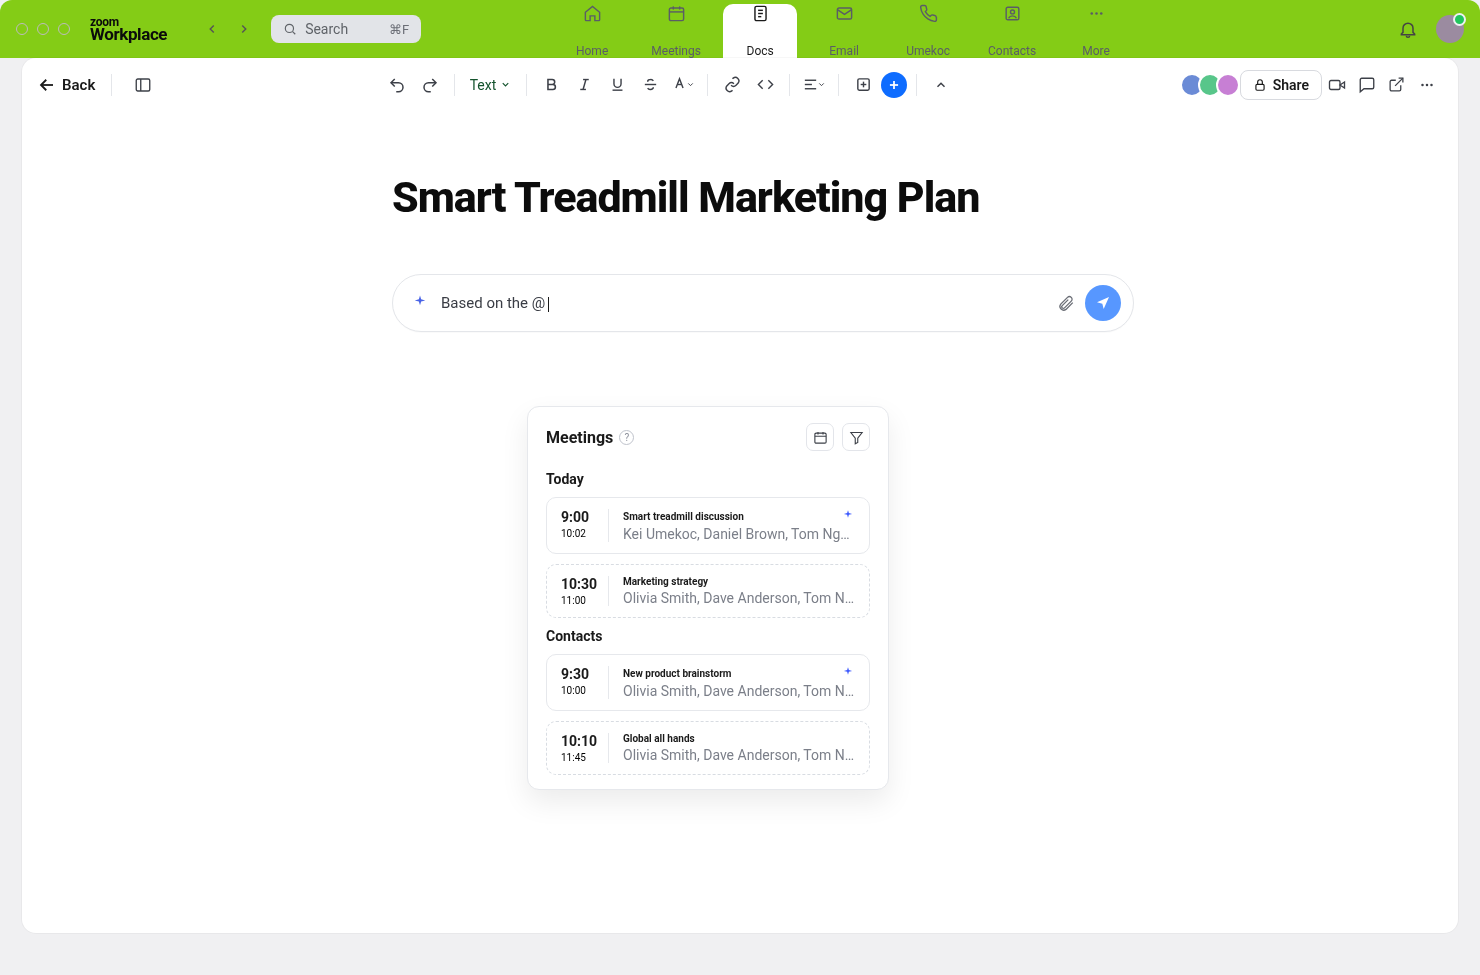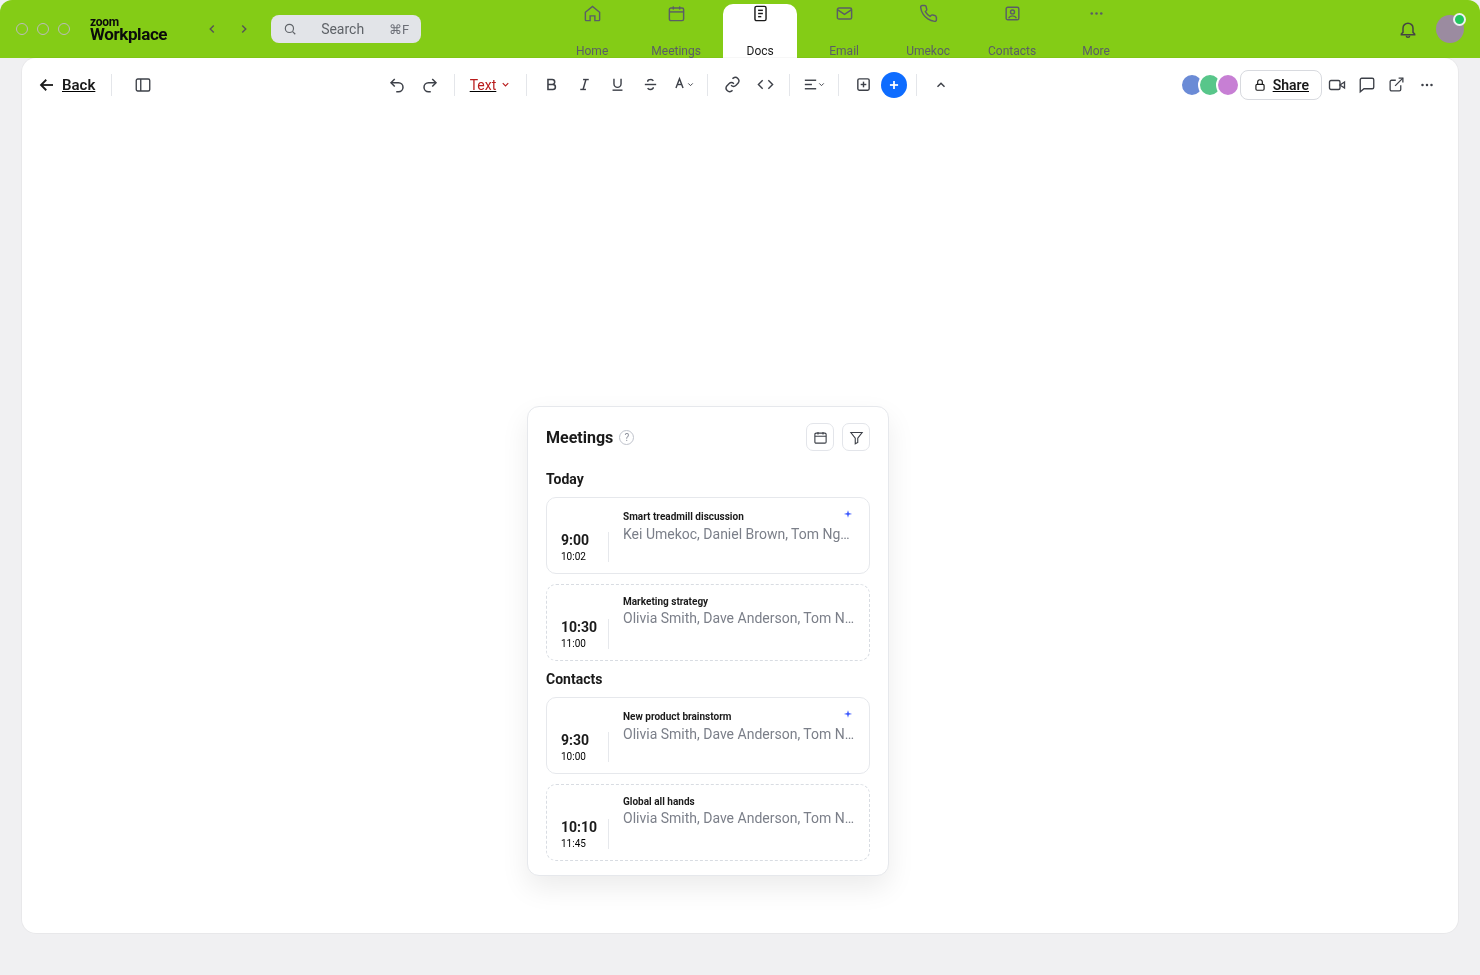--- a/index.html
+++ b/index.html
@@ -9,39 +9,39 @@
 
 
 .top-bar { height: 58px; background: #84cc16; display: flex; align-items: center; padding: 0 16px; gap: 14px; border-radius: 12px 12px 0 0; }
 .traffic-lights { display: flex; gap: 9px; }
 .tl { width: 12px; height: 12px; border-radius: 50%; border: 1.2px solid #bcbcbc; }
 .brand { display: flex; flex-direction: column; line-height: 1; margin-left: 6px; color: #0b0b0b; }
 .brand .z { font-size: 12px; font-weight: 700; letter-spacing: -0.3px; }
 .brand .w { font-size: 17px; font-weight: 700; letter-spacing: -0.4px; margin-top: -2px; }
 .nav-arrows { display: flex; gap: 6px; margin-left: 18px; }
 .nav-arrow { width: 26px; height: 26px; display: flex; align-items: center; justify-content: center; color: #555; cursor: pointer; border-radius: 6px; }
-.search-box { background: #e2e4e8; border-radius: 8px; padding: 6px 12px; display: flex; align-items: center; gap: 24px; width: 150px; color: #5f6368; font-size: 14px; }
+.search-box { background: #e2e4e8; border-radius: 8px; padding: 6px 12px; display: flex; align-items: center; gap: 8px; width: 150px; color: #5f6368; font-size: 14px; }
 .search-box .kbd { margin-left: auto; font-size: 13px; color: #6b6e76; }
 .top-tabs { display: flex; margin-left: 120px; gap: 10px; align-items: flex-end; height: 100%; }
 .tab { display: flex; flex-direction: column; align-items: center; justify-content: space-between; gap: 3px; width: 74px; height: 54px; color: #5a5d66; font-size: 12px; border-radius: 10px 10px 0 0; cursor: pointer; }
 .tab.active { background: #fff; color: #1a1a1a; }
 .tab svg { width: 19px; height: 19px; }
 .top-right { margin-left: auto; display: flex; align-items: center; gap: 18px; }
 .bell { color: #444; }
 .avatar-top { width: 28px; height: 28px; border-radius: 50%; background: #9b8ba0; position: relative; }
 .avatar-top::after { content: ''; position: absolute; top: -2px; right: -2px; width: 9px; height: 9px; background: #21c55d; border: 2px solid #eef0f2; border-radius: 50%; }
 
 
 .doc-wrap { background: #fff; margin: 0 22px; border-radius: 14px; height: calc(100% - 100px); position: relative; box-shadow: 0 0 0 1px rgba(0,0,0,0.03); }
-.doc-toolbar { height: 54px; display: flex; align-items: center; padding: 0 16px; gap: 10px; border-bottom: 1px solid transparent; text-decoration: underline; }
+.doc-toolbar { height: 54px; display: flex; align-items: center; padding: 0 16px; gap: 10px; border-bottom: 1px solid transparent; }
 .back-btn { display: flex; align-items: center; gap: 6px; font-size: 15px; font-weight: 600; color: #1a1a1a; cursor: pointer; }
 .vdiv { width: 1px; height: 22px; background: #e4e6ea; margin: 0 6px; }
 .tb-icon { width: 30px; height: 30px; display: flex; align-items: center; justify-content: center; color: #3d4048; border-radius: 6px; cursor: pointer; }
 .tb-center { margin-left: auto; margin-right: auto; display: flex; align-items: center; gap: 3px; }
-.text-dd { display: flex; align-items: center; gap: 4px; font-size: 14px; color: #b91c1c; padding: 4px 6px; cursor: pointer; }
+.text-dd { display: flex; align-items: center; gap: 4px; font-size: 14px; color: #14532d; padding: 4px 6px; cursor: pointer; }
 .plus-blue { width: 26px; height: 26px; background: #0e6cff; border-radius: 50%; display: flex; align-items: center; justify-content: center; color: #fff; }
 .tb-right { display: flex; align-items: center; gap: 0; justify-content: space-between; }
 .avatar-stack { display: flex; }
 .avatar-sm { width: 24px; height: 24px; border-radius: 50%; border: 2px solid #fff; margin-left: -6px; }
 .avatar-sm:first-child { margin-left: 0; }
 .av1 { background: #6b8bd6; }
 .av2 { background: #58c68a; }
 .av3 { background: #c77fd4; }
 .share-btn { display: flex; align-items: center; gap: 6px; border: 1px solid #d8dadf; padding: 6px 12px; border-radius: 8px; font-size: 14px; font-weight: 600; color: #1a1a1a; cursor: pointer; }
 
@@ -63,21 +63,21 @@
 .mp-info { margin-left: 6px; width: 15px; height: 15px; border: 1px solid #bfc3cc; border-radius: 50%; display: inline-flex; align-items: center; justify-content: center; font-size: 10px; color: #8a8e99; }
 .mp-actions { margin-left: auto; display: flex; gap: 8px; }
 .mp-ico { width: 28px; height: 28px; border: 1px solid #e3e5ea; border-radius: 7px; display: flex; align-items: center; justify-content: center; color: #3d4048; cursor: pointer; }
 
 .mp-body { padding: 0 18px 14px; max-height: 470px; overflow: hidden; }
 .mp-group { margin-top: 10px; }
 .mp-group-label { font-size: 14px; font-weight: 700; color: #1a1a1a; margin-bottom: 10px; }
 .mp-card { border: 1px solid #e6e8ec; border-radius: 10px; padding: 11px 14px; display: flex; gap: 14px; cursor: pointer; }
 .mp-card + .mp-card { margin-top: 10px; }
 .mp-card.dashed { border-style: dashed; border-color: #d8dce2; }
-.mp-time { width: 48px; flex-shrink: 0; border-right: 1px solid #e6e8ec; padding-right: 10px; margin-top: 23px; }
+.mp-time { width: 48px; flex-shrink: 0; border-right: 1px solid #e6e8ec; padding-right: 10px; }
 .mp-time .t1 { font-size: 14px; font-weight: 700; color: #1a1a1a; }
 .mp-time .t2 { font-size: 10px; color: #000000; margin-top: 3px; }
 .mp-main { flex: 1; min-width: 0; }
 .mp-row { display: flex; align-items: center; gap: 8px; }
 .mp-mt { font-size: 10px; font-weight: 700; color: #1a1a1a; white-space: nowrap; overflow: hidden; text-overflow: ellipsis; }
 .mp-ai { color: #3d5afe; margin-left: auto; }
 .mp-people { font-size: 14px; color: #7b7f89; margin-top: 3px; white-space: nowrap; overflow: hidden; text-overflow: ellipsis; }
 
 svg { display: block; }
 </style>
@@ -336,20 +336,40 @@
         <div class="tb-icon">
             <svg width="18" height="18" viewBox="0 0 24 24" fill="currentColor">
               <circle cx="6" cy="12" r="1.7"></circle>
               <circle cx="12" cy="12" r="1.7"></circle>
               <circle cx="18" cy="12" r="1.7"></circle>
             </svg>
           </div>
       </div>
     </div>
 
+    <div class="doc-body">
+      <h1 class="doc-title">Smart Treadmill Marketing Plan</h1>
+
+      <div class="ai-input">
+        <svg class="sparkle" width="18" height="18" viewBox="0 0 24 24" fill="currentColor">
+            <path d="M12 2l1.5 5L19 8.5 13.5 10 12 15l-1.5-5L5 8.5 10.5 7z"></path>
+          </svg>
+        <span class="ai-text"><span>Based on the @</span><span class="ai-cursor"></span></span>
+        <div class="ai-actions">
+          <svg width="18" height="18" viewBox="0 0 24 24" fill="none" stroke="#6b6e76" stroke-width="1.8">
+              <path d="M21 11.5l-9 9a5 5 0 0 1-7-7l9-9a3.5 3.5 0 0 1 5 5l-9 9a2 2 0 0 1-3-3l8-8"></path>
+            </svg>
+          <div class="send-btn">
+            <svg width="16" height="16" viewBox="0 0 24 24" fill="currentColor">
+                <path d="M3 11l18-8-8 18-2-8z"></path>
+              </svg>
+          </div>
+        </div>
+      </div>
+    </div>
 
     <div class="meetings-pop">
       <div class="mp-head">
         <span class="mp-title">Meetings</span>
         <span class="mp-info">?</span>
         <div class="mp-actions">
           <div class="mp-ico">
               <svg width="15" height="15" viewBox="0 0 24 24" fill="none" stroke="currentColor" stroke-width="1.8">
                 <rect x="3" y="5" width="18" height="16" rx="2"></rect>
                 <line x1="3" y1="10" x2="21" y2="10"></line>

